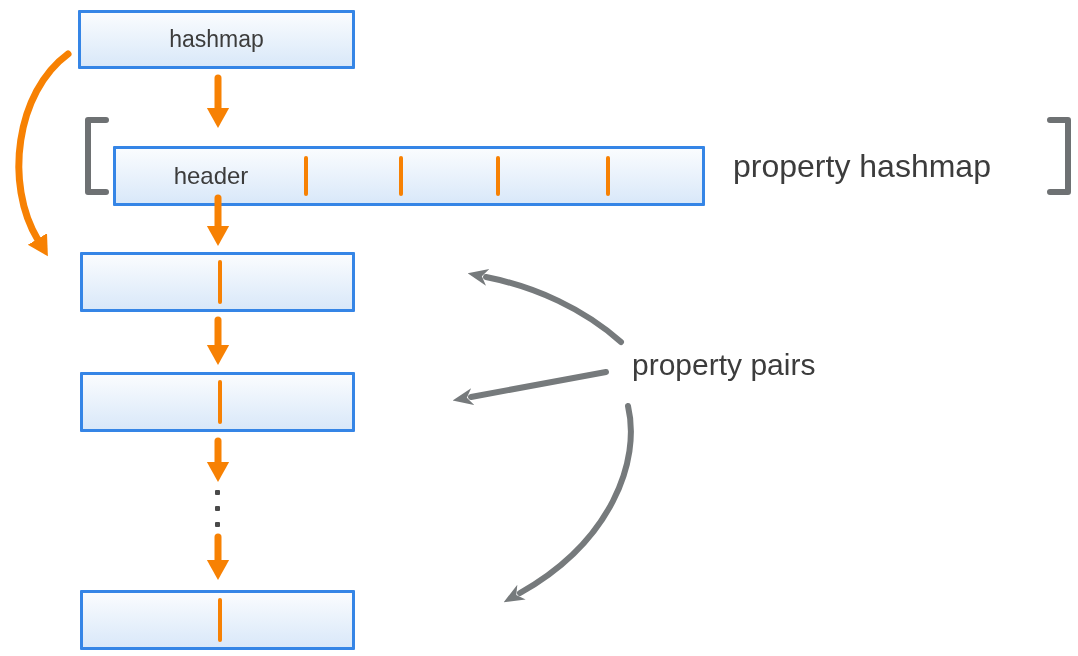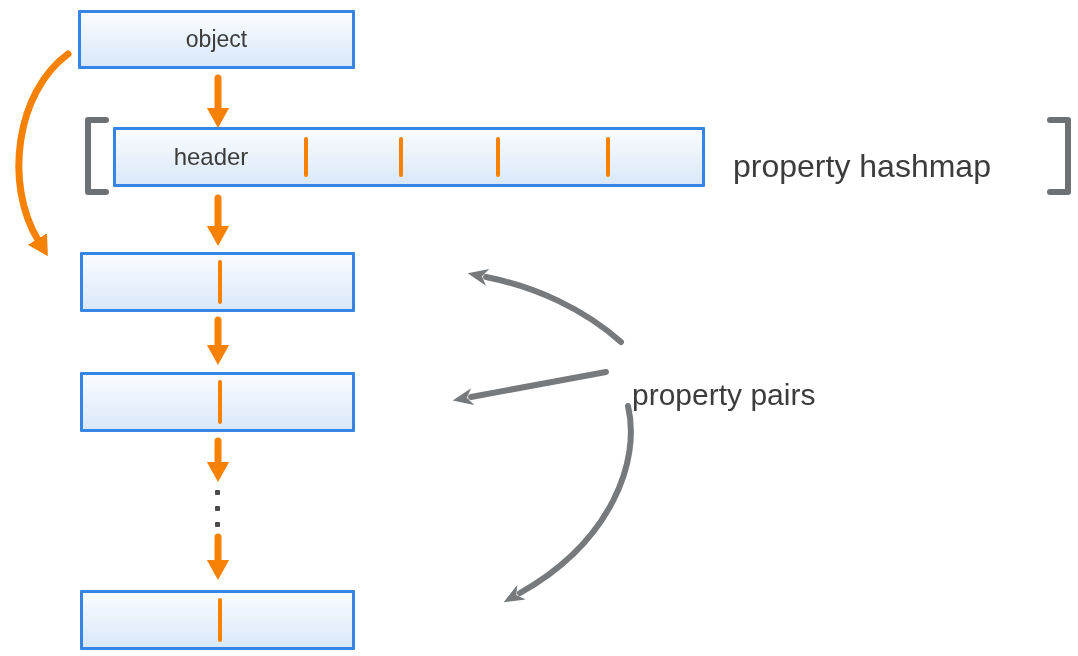--- a/index.html
+++ b/index.html
@@ -26,21 +26,21 @@
     background: #ffffff;
   }
   .blue-box {
     position: absolute;
     box-sizing: border-box;
     border: 3px solid var(--box-border-blue);
     background: linear-gradient(to bottom, var(--box-fill-top) 0%, var(--box-fill-bottom) 100%);
     border-radius: 1px;
   }
   #object-box  { left: 78px;  top: 10px;  width: 277px; height: 59px; }
-  #header-box  { left: 113px; top: 127px; width: 592px; height: 60px; }
+  #header-box  { left: 113px; top: 146px; width: 592px; height: 60px; }
   .pair-box    { left: 80px;  width: 275px; height: 60px; }
   #pair-box-1  { top: 252px; }
   #pair-box-2  { top: 372px; }
   #pair-box-3  { top: 590px; }
 
   .box-label {
     position: absolute;
     color: var(--text-dark);
     text-align: center;
     pointer-events: none;
@@ -65,21 +65,21 @@
   #htick-3 { left: 380px; }
   #htick-4 { left: 490px; }
   .pair-tick { top: 5px; bottom: 5px; left: 135px; }
 
   .caption {
     position: absolute;
     color: var(--text-dark);
     white-space: nowrap;
   }
   #hashmap-caption { left: 733px; top: 148px; font-size: 32px; }
-  #pairs-caption   { left: 632px; top: 348px; font-size: 30px; margin-top: 30px; }
+  #pairs-caption   { left: 632px; top: 348px; font-size: 30px; }
 
   #arrow-layer {
     position: absolute;
     left: 0; top: 0;
     width: 1078px; height: 656px;
     pointer-events: none;
   }
   .orange-stroke  { stroke: var(--accent-orange); fill: none; }
   .gray-stroke    { stroke: var(--arrow-gray);    fill: none; }
   .bracket-stroke { stroke: var(--bracket-gray);  fill: none; }
@@ -96,21 +96,21 @@
   #dot-1 { top: 490px; }
   #dot-2 { top: 506px; }
   #dot-3 { top: 522px; }
 </style>
 </head>
 <body>
 
 <div id="canvas">
 
   <div id="object-box" class="blue-box">
-    <div id="object-label" class="box-label">object</div>
+    <div id="object-label" class="box-label">hashmap</div>
   </div>
 
   <div id="header-box" class="blue-box">
     <div id="header-label" class="box-label">header</div>
     <div id="htick-1" class="tick header-tick"></div>
     <div id="htick-2" class="tick header-tick"></div>
     <div id="htick-3" class="tick header-tick"></div>
     <div id="htick-4" class="tick header-tick"></div>
   </div>
 

